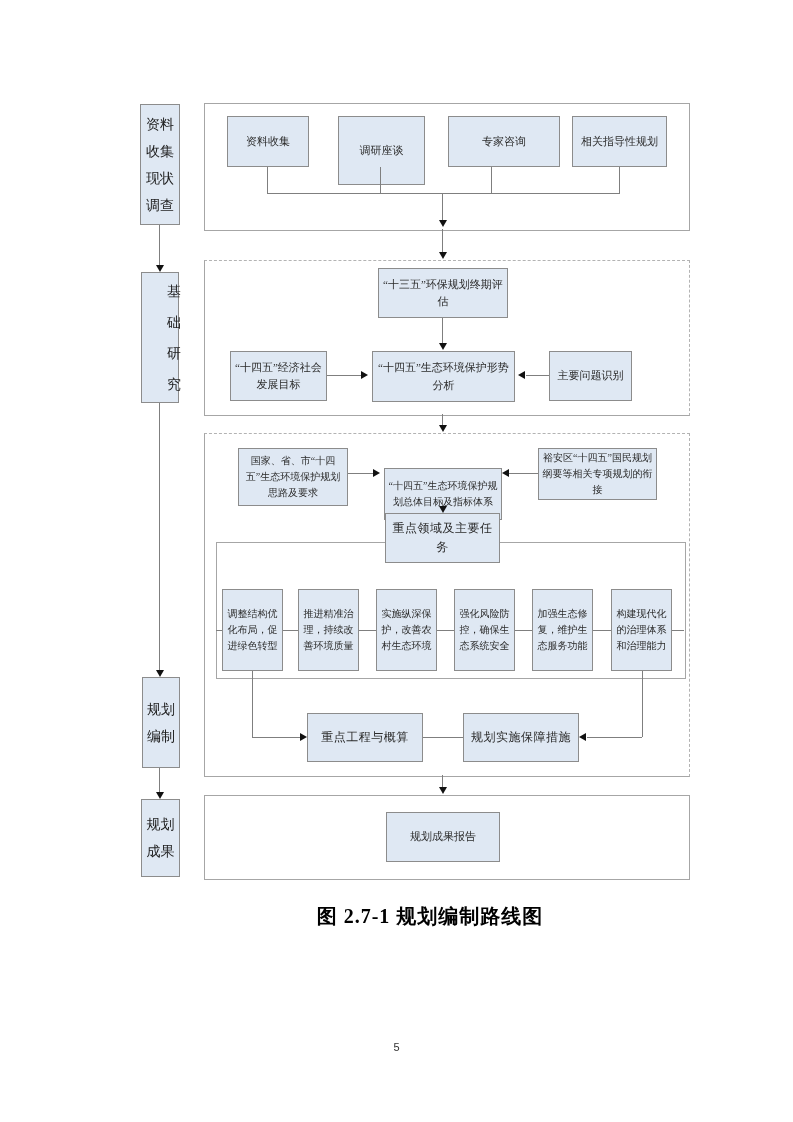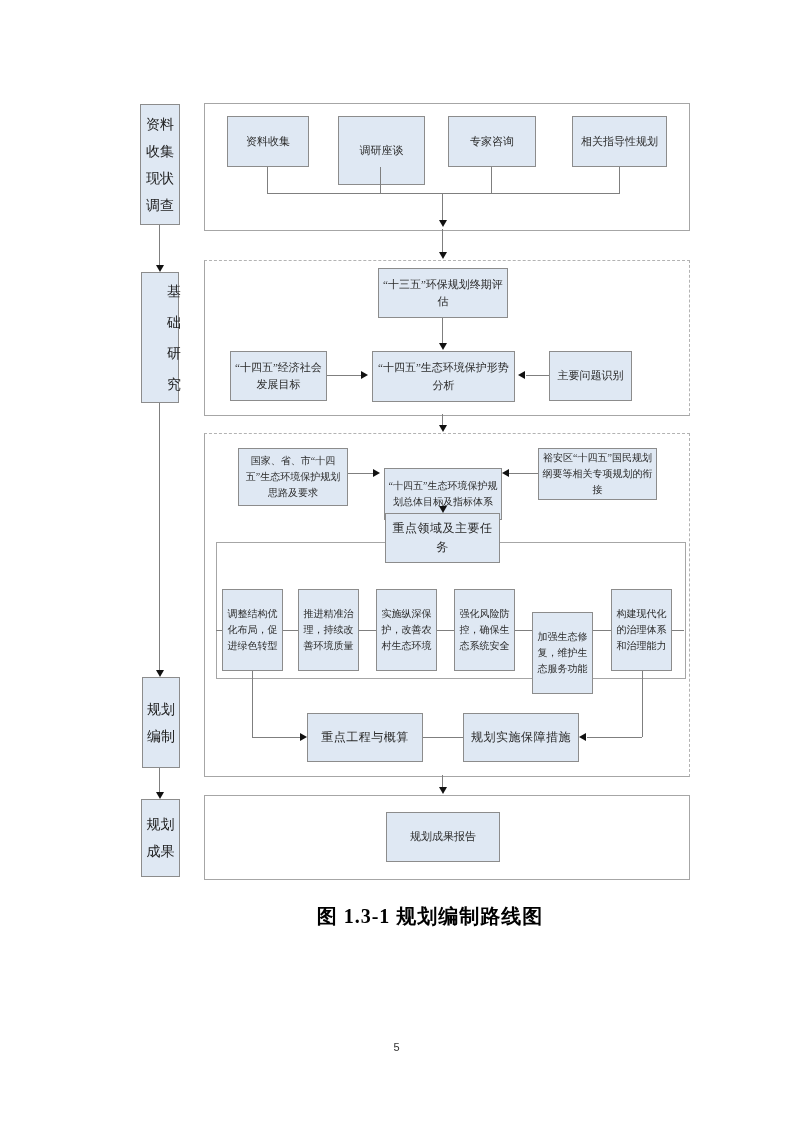--- a/index.html
+++ b/index.html
@@ -92,21 +92,21 @@
   <div class="ah-d" style="left:156px;top:265px"></div>
   <div class="ln" style="left:159px;top:403px;width:1px;height:267px"></div>
   <div class="ah-d" style="left:156px;top:670px"></div>
   <div class="ln" style="left:159px;top:768px;width:1px;height:24px"></div>
   <div class="ah-d" style="left:156px;top:792px"></div>
 
   <div class="frame solid" style="left:204px;top:103px;width:484px;height:126px"></div>
 
   <div class="node" style="left:227px;top:116px;width:82px;height:51px">资料收集</div>
   <div class="node" style="left:338px;top:116px;width:87px;height:69px">调研座谈</div>
-  <div class="node" style="left:448px;top:116px;width:88px;height:51px">专家咨询</div>
+  <div class="node" style="left:448px;top:116px;width:112px;height:51px">专家咨询</div>
   <div class="node" style="left:572px;top:116px;width:95px;height:51px">相关指导性规划</div>
 
   <div class="ln" style="left:267px;top:167px;width:1px;height:26px"></div>
   <div class="ln" style="left:380px;top:167px;width:1px;height:26px"></div>
   <div class="ln" style="left:491px;top:167px;width:1px;height:26px"></div>
   <div class="ln" style="left:619px;top:167px;width:1px;height:26px"></div>
   <div class="ln" style="left:267px;top:193px;width:353px;height:1px"></div>
   <div class="ln" style="left:442px;top:193px;width:1px;height:27px"></div>
   <div class="ah-d" style="left:439px;top:220px"></div>
   <div class="ln" style="left:442px;top:229px;width:1px;height:23px"></div>
@@ -145,21 +145,21 @@
   <div class="ah-d" style="left:439px;top:506px"></div>
 
   <div class="frame solid" style="left:216px;top:542px;width:468px;height:135px"></div>
 
   <div class="node lg" style="left:385px;top:513px;width:115px;height:50px">重点领域及主要任务</div>
 
   <div class="node sm" style="left:222px;top:589px;width:61px;height:82px">调整结构优化布局，促进绿色转型</div>
   <div class="node sm" style="left:298px;top:589px;width:61px;height:82px">推进精准治理，持续改善环境质量</div>
   <div class="node sm" style="left:376px;top:589px;width:61px;height:82px">实施纵深保护，改善农村生态环境</div>
   <div class="node sm" style="left:454px;top:589px;width:61px;height:82px">强化风险防控，确保生态系统安全</div>
-  <div class="node sm" style="left:532px;top:612px;width:61px;height:82px">加强生态修复，维护生态服务功能</div>
+  <div class="node sm" style="left:532px;top:589px;width:61px;height:82px">加强生态修复，维护生态服务功能</div>
   <div class="node sm" style="left:611px;top:589px;width:61px;height:82px">构建现代化的治理体系和治理能力</div>
 
   <div class="ln" style="left:216px;top:630px;width:6px;height:1px"></div>
   <div class="ln" style="left:283px;top:630px;width:15px;height:1px"></div>
   <div class="ln" style="left:359px;top:630px;width:17px;height:1px"></div>
   <div class="ln" style="left:437px;top:630px;width:17px;height:1px"></div>
   <div class="ln" style="left:515px;top:630px;width:17px;height:1px"></div>
   <div class="ln" style="left:593px;top:630px;width:18px;height:1px"></div>
   <div class="ln" style="left:672px;top:630px;width:12px;height:1px"></div>
 
@@ -173,16 +173,16 @@
 
   <div class="node lg" style="left:307px;top:713px;width:116px;height:49px">重点工程与概算</div>
   <div class="node lg" style="left:463px;top:713px;width:116px;height:49px">规划实施保障措施</div>
 
   <div class="ln" style="left:442px;top:775px;width:1px;height:12px"></div>
   <div class="ah-d" style="left:439px;top:787px"></div>
 
   <div class="frame solid" style="left:204px;top:795px;width:484px;height:83px"></div>
   <div class="node" style="left:386px;top:812px;width:114px;height:50px">规划成果报告</div>
 
-  <div class="caption">图 1.3-1 规划编制路线图</div>
+  <div class="caption">图 2.7-1 规划编制路线图</div>
   <div class="pageno">5</div>
 
 </div>
 
 </body></html>

